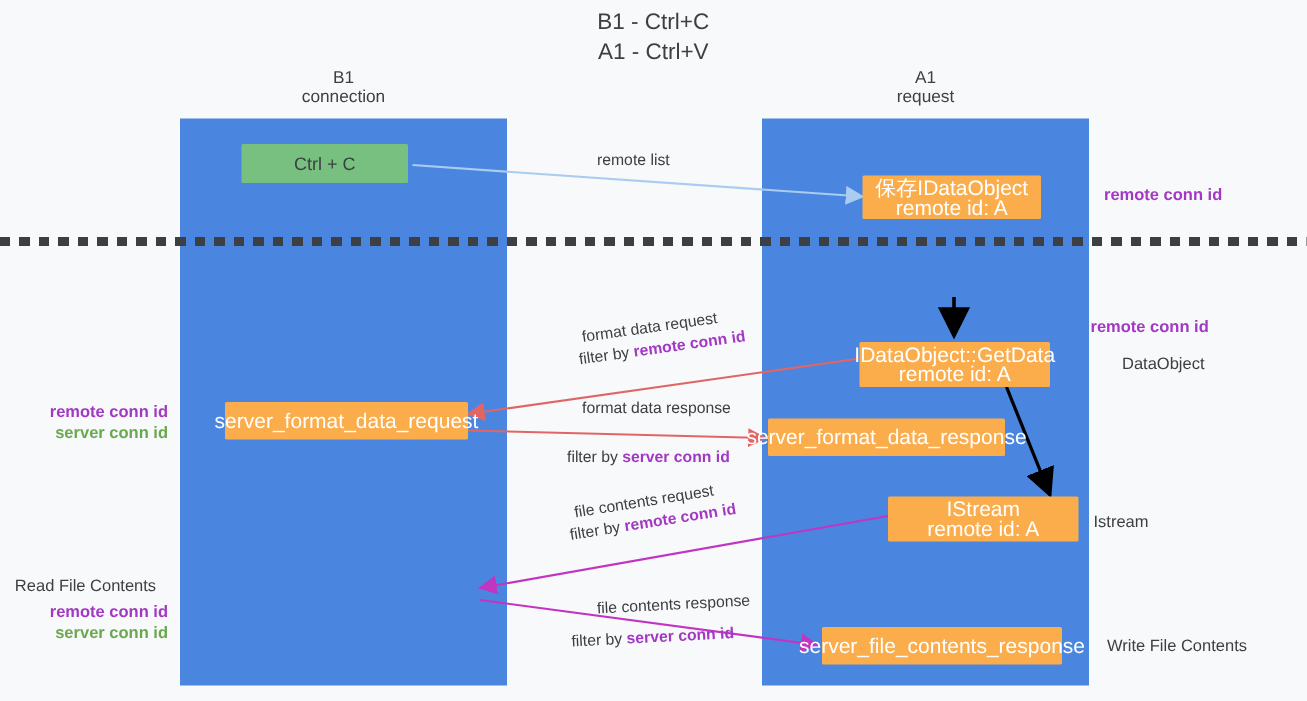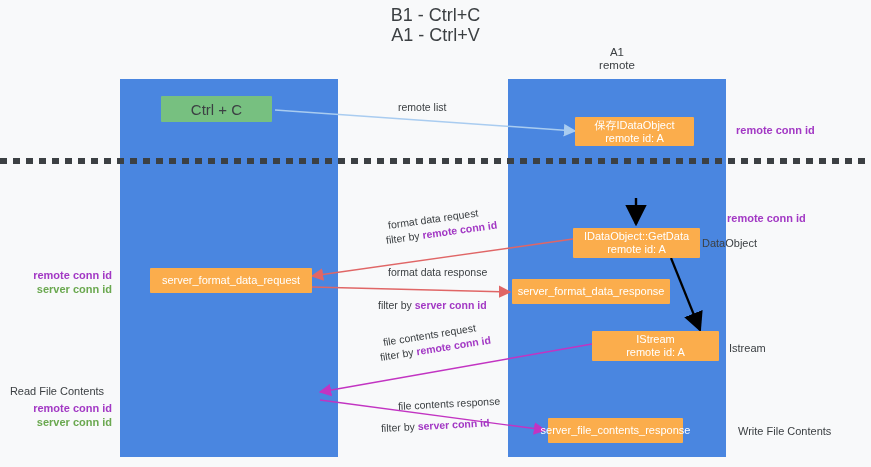--- a/index.html
+++ b/index.html
@@ -8,39 +8,39 @@
     background:#f8f9fa;
     font-family:"Liberation Sans", sans-serif;
     overflow:hidden;
     position:relative;
   }
   #stage{position:absolute;left:0;top:0;width:871px;height:467px;}
   svg.layer{position:absolute;left:0;top:0;width:871px;height:467px;overflow:visible;pointer-events:none;}
 
   .title{
     position:absolute;top:5px;left:0;width:871px;
-    text-align:center;font-size:18px;color:#3c4043;line-height:20px;
+    text-align:center;font-size:15px;color:#3c4043;line-height:20px;
   }
 
   .col{
     position:absolute;background:#4a86e0;
   }
   .col-hdr{
     position:absolute;text-align:center;font-size:11.5px;color:#3c4043;
     line-height:13px;
   }
 
   .node{
     position:absolute;border-radius:1px;
     display:flex;flex-direction:column;align-items:center;justify-content:center;
-    color:#ffffff;font-size:11px;line-height:13px;text-align:center;
+    color:#ffffff;font-size:14px;line-height:13px;text-align:center;
     box-sizing:border-box;
   }
   .node.orange{background:#fbad4c;}
-  .node.green{background:#77c080;color:#3c4043;font-size:15px;}
+  .node.green{background:#77c080;color:#3c4043;font-size:12px;}
 
   .side{
     position:absolute;font-size:11px;line-height:14px;
   }
   .side.purple{color:#a238c4;font-weight:bold;}
   .side.dark{color:#3c4043;}
   .side.right-align{text-align:center;}
 
   .conn-pair{position:absolute;text-align:right;line-height:14px;font-size:11px;font-weight:bold;}
   .conn-pair .p{color:#a238c4;display:block;}
@@ -60,23 +60,27 @@
 </head>
 <body>
 
 <div id="stage">
 
   <div class="title">
     <div>B1 - Ctrl+C</div>
     <div>A1 - Ctrl+V</div>
   </div>
 
+  <div class="col-hdr" style="left:120px;top:46px;width:218px;">
+    <div>B1</div>
+    <div>connection</div>
+  </div>
   <div class="col-hdr" style="left:508px;top:46px;width:218px;">
     <div>A1</div>
-    <div>remote</div>
+    <div>request</div>
   </div>
 
   <div class="col" style="left:120px;top:79px;width:218px;height:378px;"></div>
   <div class="col" style="left:508px;top:79px;width:218px;height:378px;"></div>
 
   <svg class="layer">
     <defs>
       <marker id="ah-blue" markerWidth="9" markerHeight="9" refX="8" refY="4.5" orient="auto">
         <path d="M0,0 L9,4.5 L0,9 z" fill="#a9ccf0"></path>
       </marker>
@@ -128,21 +132,21 @@
 
   <div class="node orange" style="left:150px;top:268px;width:162px;height:25px;">
     <span>server_format_data_request</span>
   </div>
 
   <div class="node orange" style="left:512px;top:279px;width:158px;height:25px;">
     <span>server_format_data_response</span>
   </div>
 
 
-  <div class="node orange" style="left:548px;top:418px;width:135px;height:25px;">
+  <div class="node orange" style="left:548px;top:418px;width:160px;height:25px;">
     <span>server_file_contents_response</span>
   </div>
 
   <div class="edge-label" style="left:398px;top:101px;">remote list</div>
 
   <div class="edge-label" style="left:388px;top:219px;transform:rotate(-8deg);">
     <span>format data request</span>
   </div>
   <div class="edge-label" style="left:386px;top:234px;transform:rotate(-8deg);">
     <span>filter by </span><span class="purple">remote conn id</span>
@@ -158,21 +162,21 @@
     <span>filter by </span><span class="purple">remote conn id</span>
   </div>
 
   <div class="edge-label" style="left:398px;top:400px;transform:rotate(-3deg);">file contents response</div>
   <div class="edge-label" style="left:381px;top:422px;transform:rotate(-3deg);">
     <span>filter by </span><span class="purple">server conn id</span>
   </div>
 
   <div class="side purple" style="left:736px;top:123px;">remote conn id</div>
   <div class="side purple" style="left:727px;top:211px;">remote conn id</div>
-  <div class="side dark" style="left:689px;top:236px;padding-left:13px;">DataObject</div>
+  <div class="side dark" style="left:735px;top:236px;padding-left:13px;">DataObject</div>
   <div class="side dark" style="left:729px;top:341px;">Istream</div>
   <div class="side dark" style="left:738px;top:424px;">Write File Contents</div>
 
   <div class="conn-pair" style="left:0px;top:268px;width:112px;">
     <span class="p">remote conn id</span>
     <span class="g">server conn id</span>
   </div>
 
   <div class="side dark right-align" style="left:0px;top:384px;width:114px;">Read File Contents</div>
 

